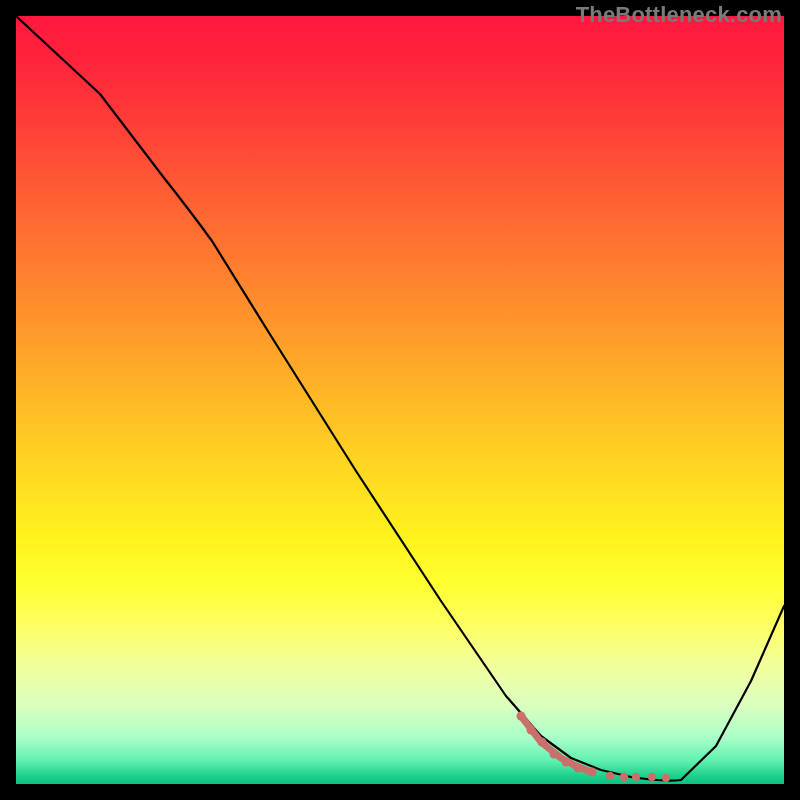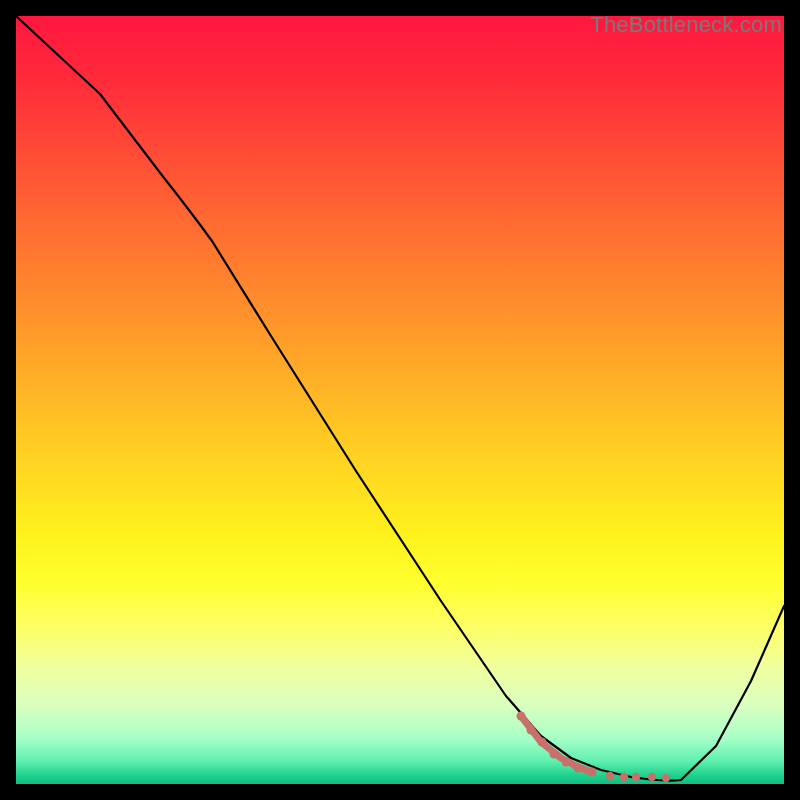--- a/index.html
+++ b/index.html
@@ -11,25 +11,25 @@
     position: relative;
     overflow: hidden;
   }
   .frame {
     position: absolute;
     inset: 0;
     border: 16px solid #000;
   }
   .watermark {
     position: absolute;
-    top: 12px;
+    top: 2px;
     right: 18px;
     color: #7a7a7a;
     font-size: 22px;
-    font-weight: 400;
+    font-weight: 700;
     letter-spacing: 0.2px;
     z-index: 20;
   }
   .plot {
     position: absolute;
     left: 16px;
     top: 16px;
     width: 768px;
     height: 768px;
     z-index: 1;

